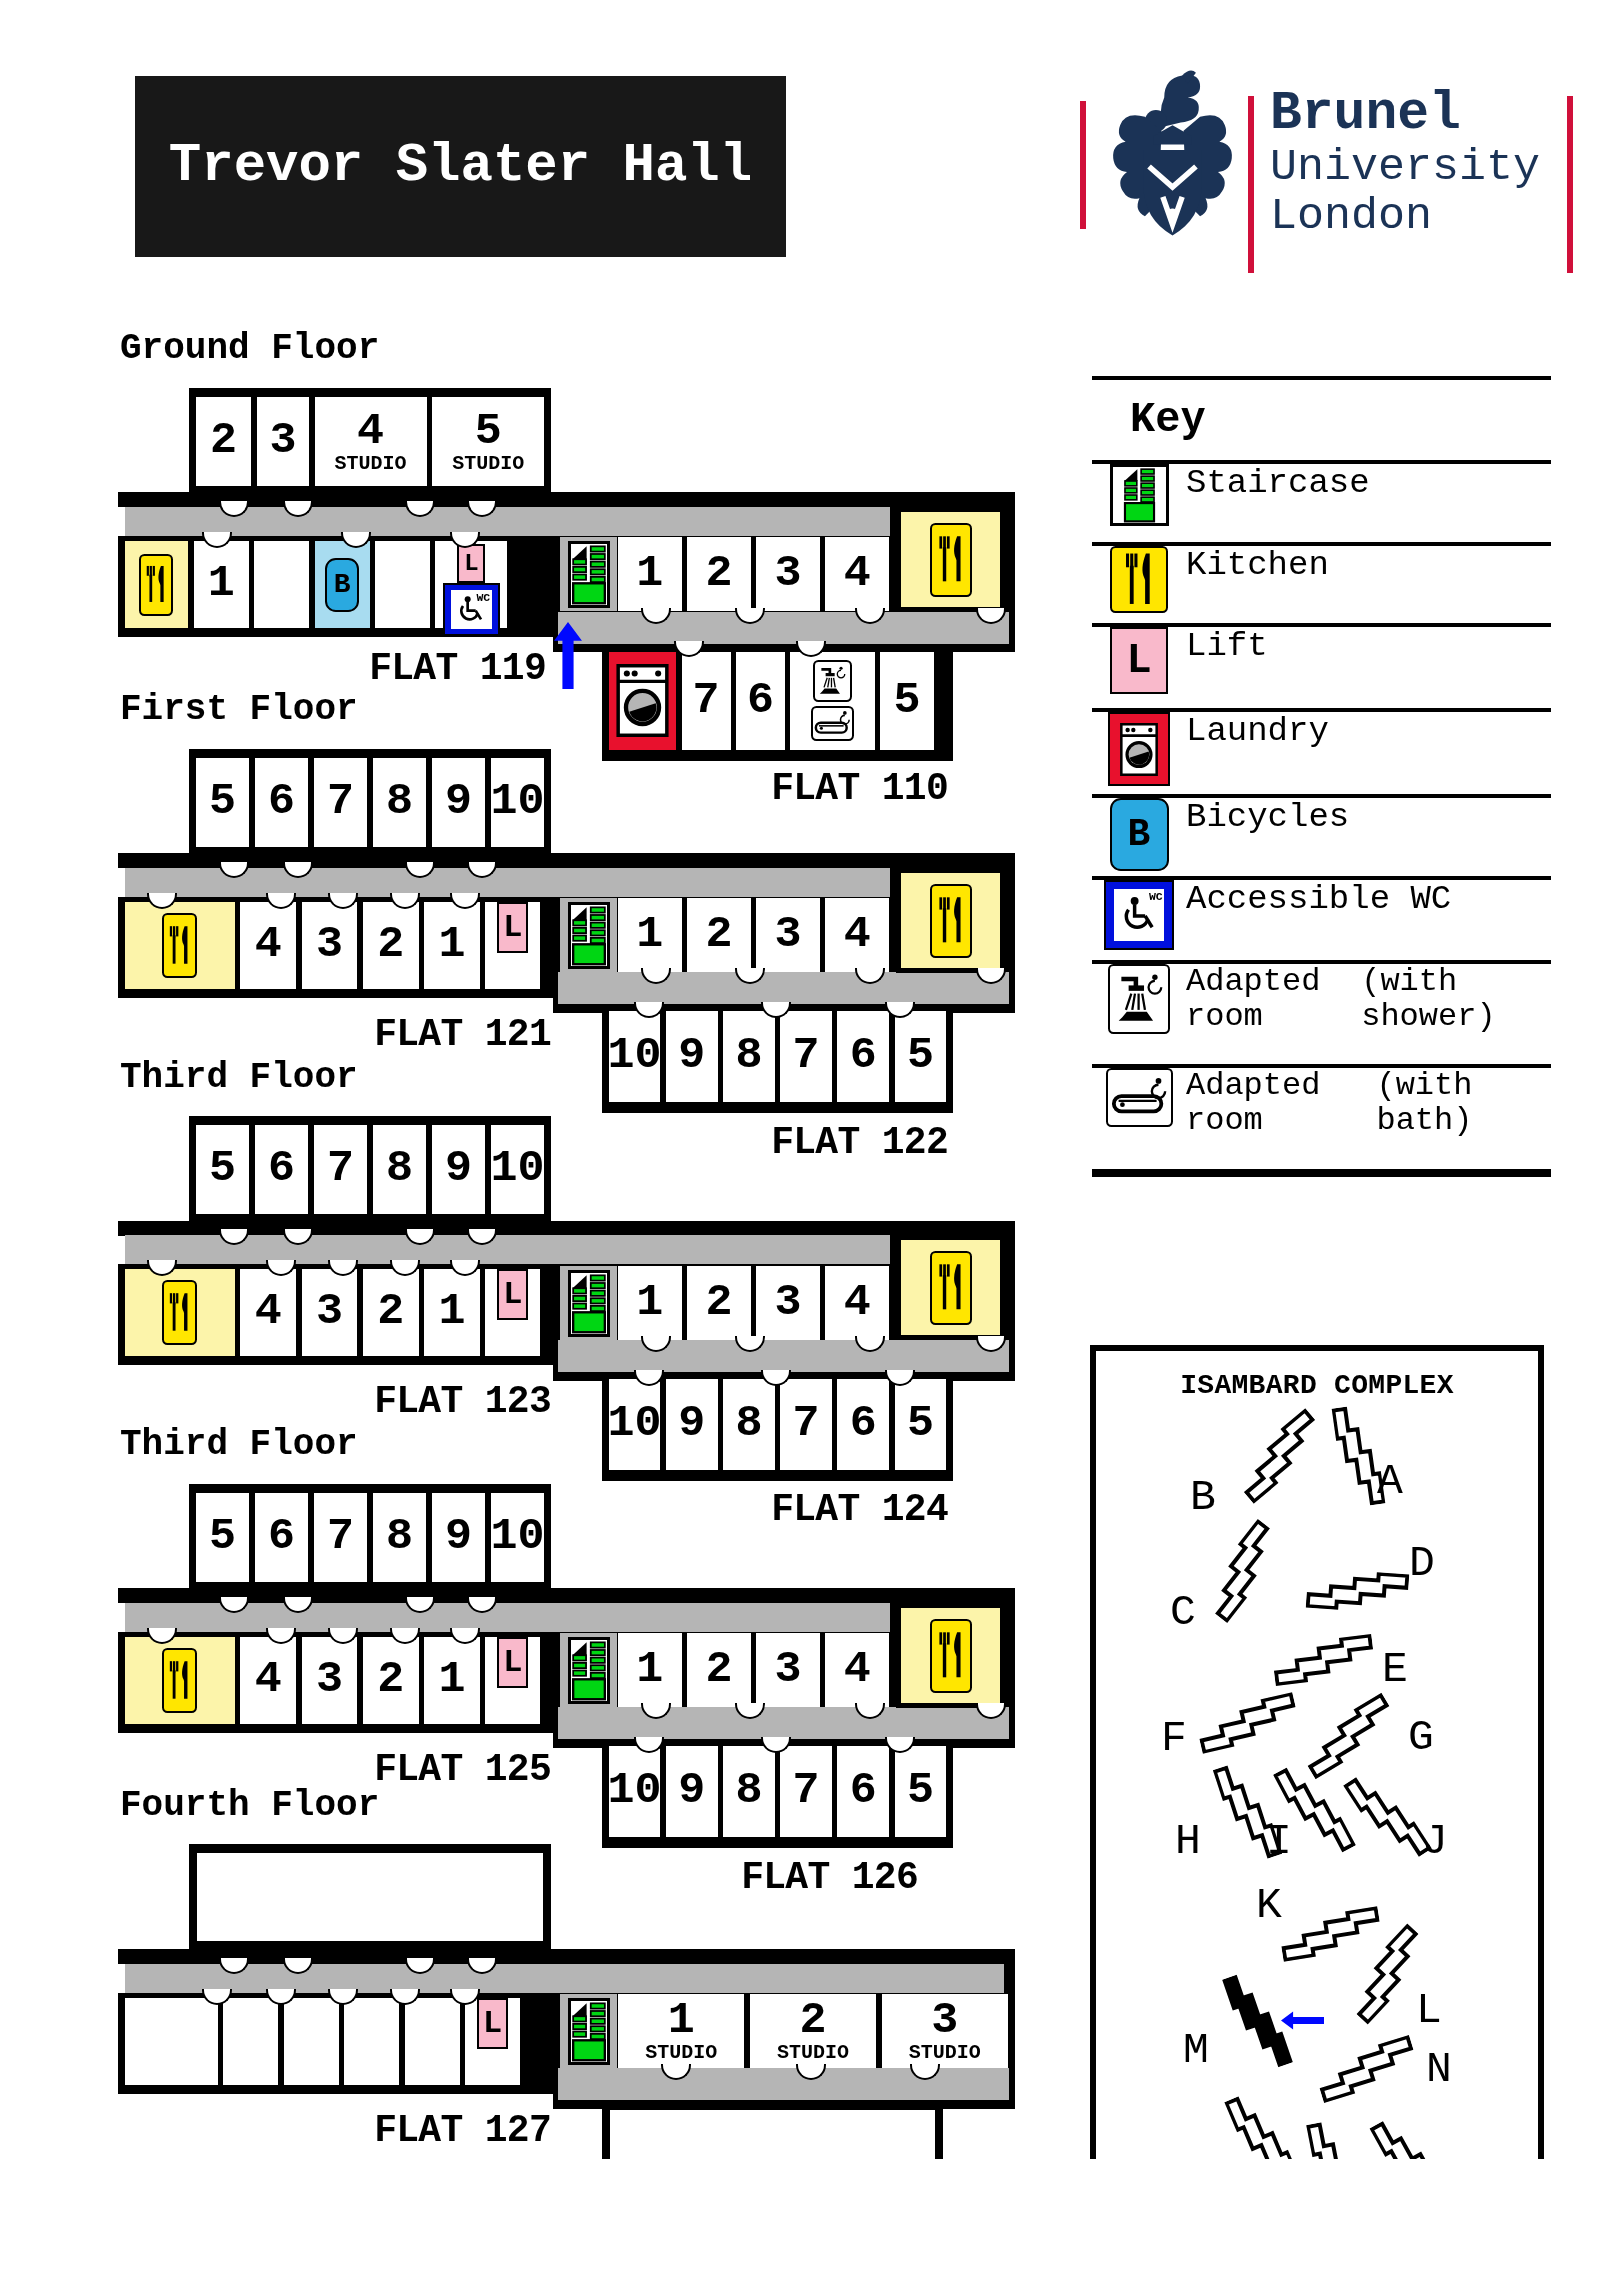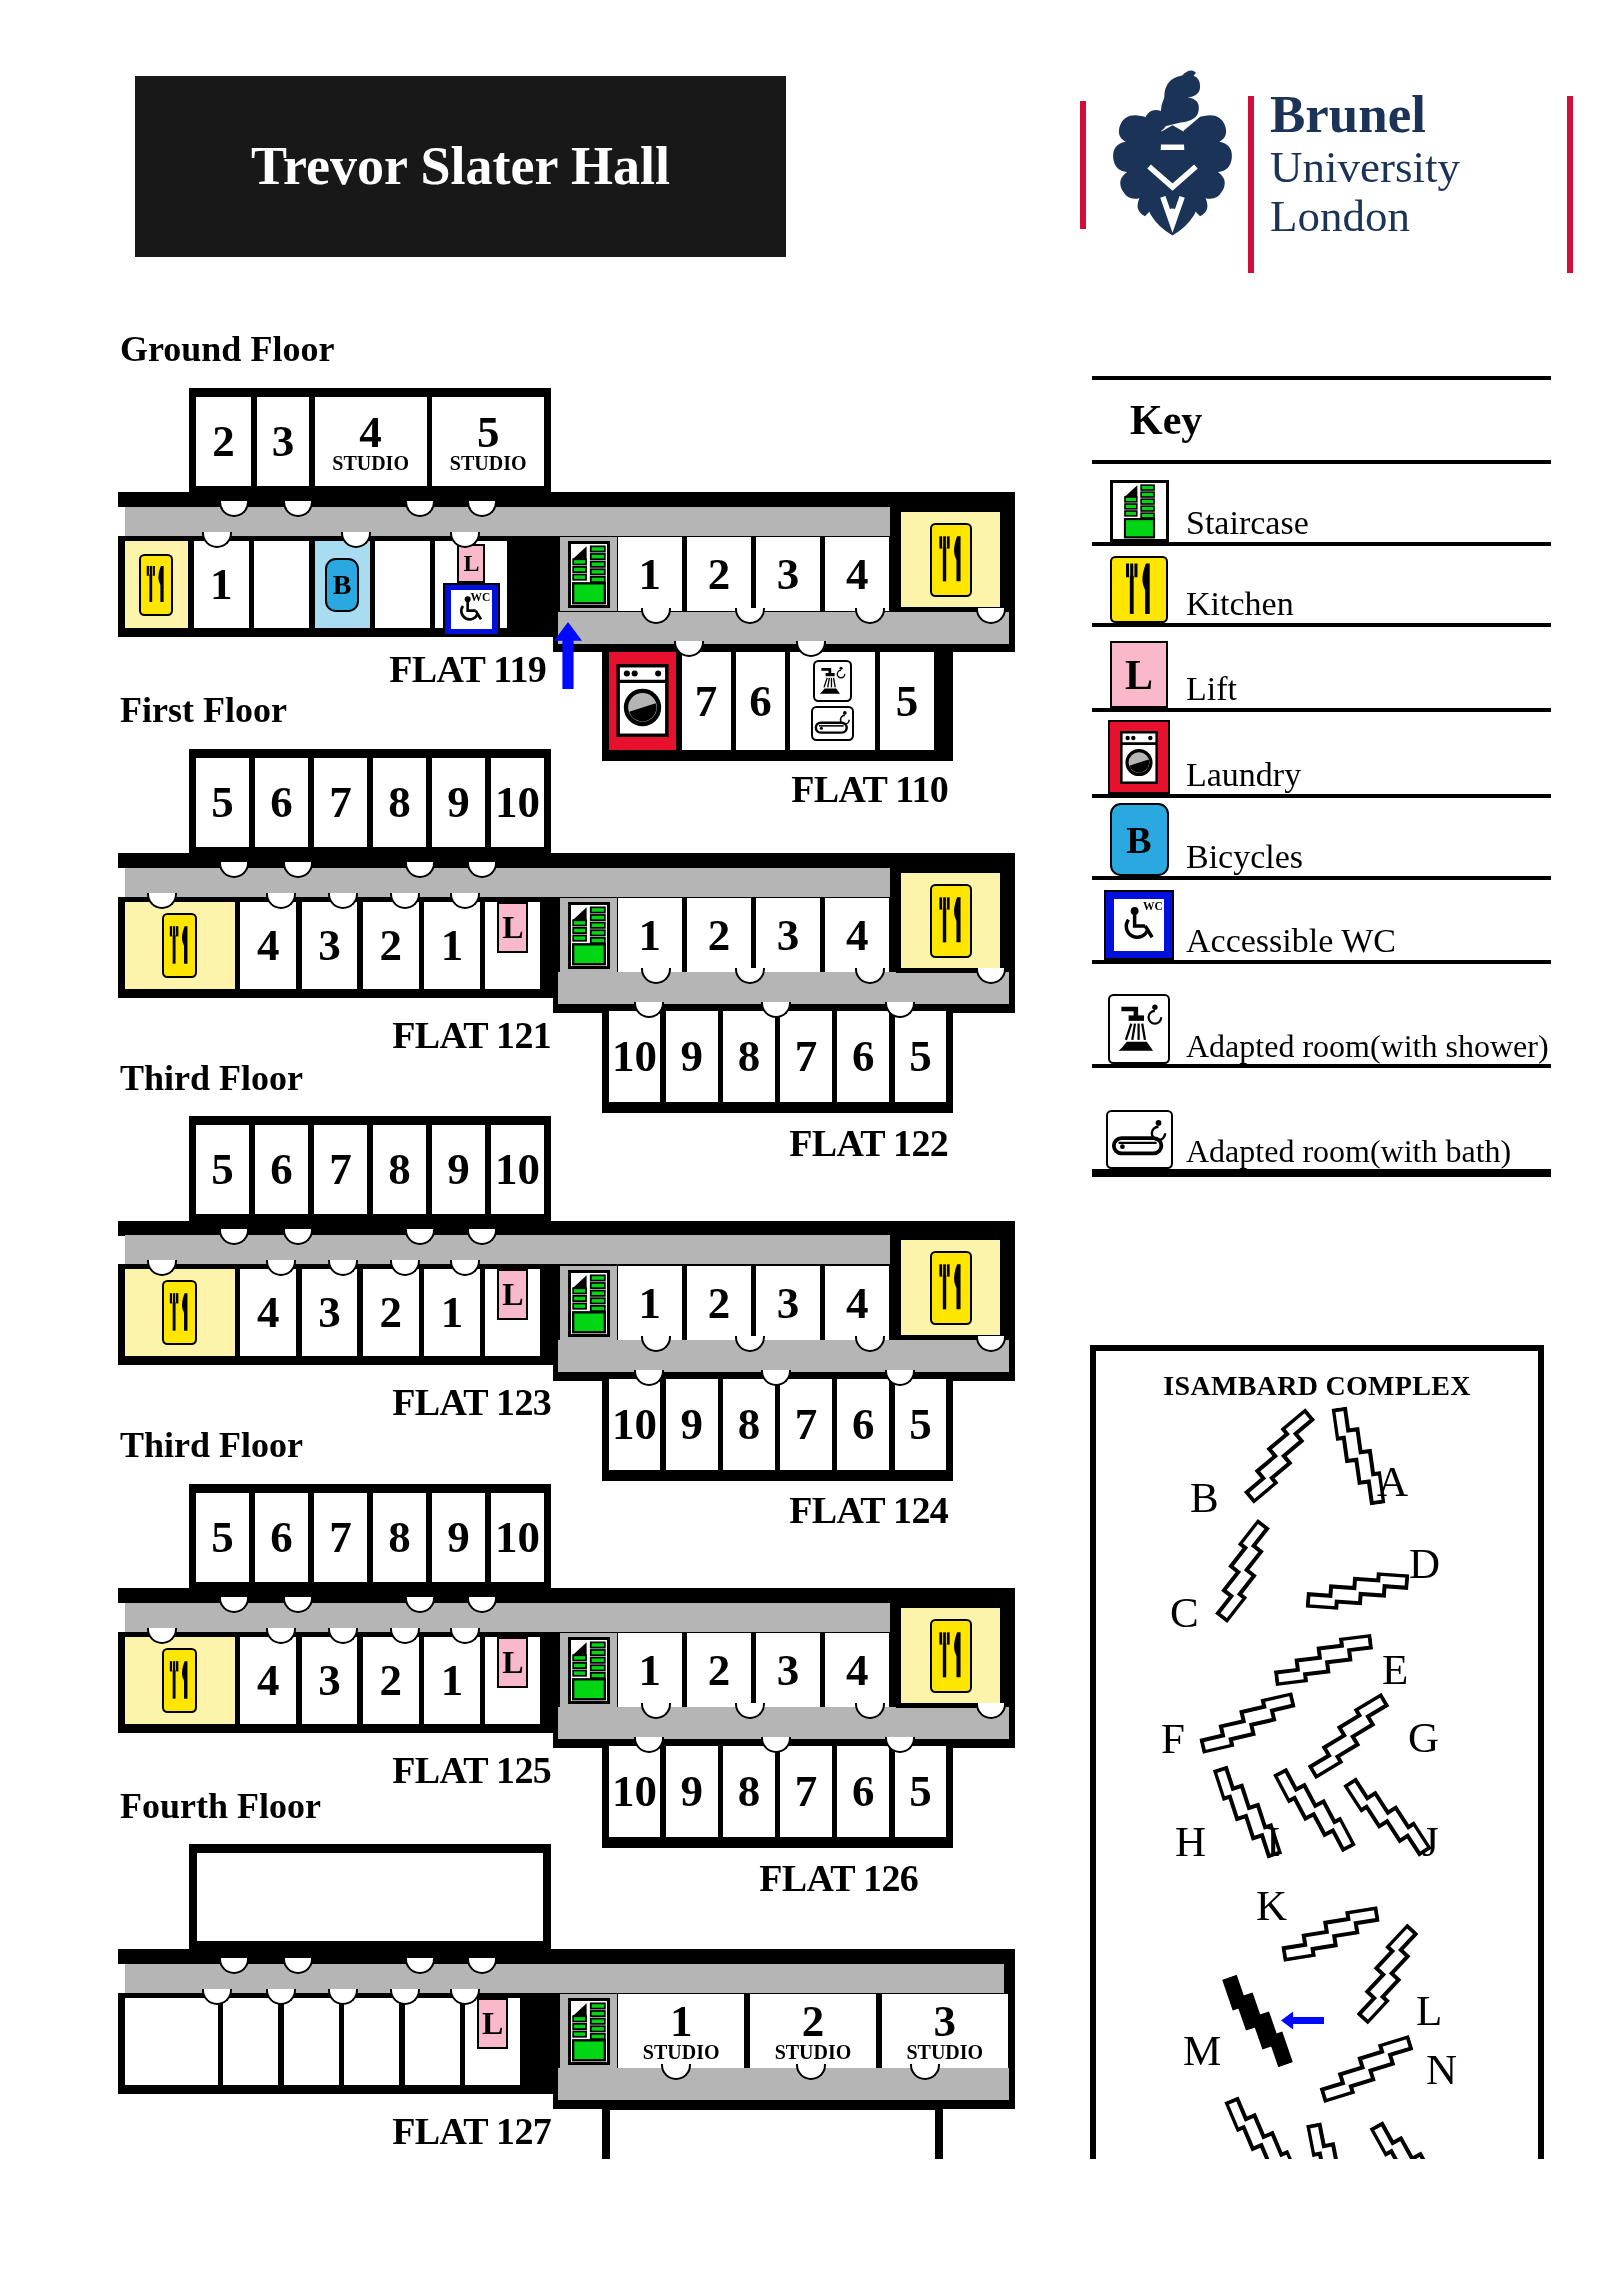--- a/index.html
+++ b/index.html
@@ -1,17 +1,17 @@
 <!DOCTYPE html>
 <html style="font-size:10.8px"><head>
 <meta charset="utf-8">
 <style>
   html,body{margin:0;padding:0;background:#fff;}
   #page{position:relative;width:1624px;height:2159px;background:#fff;overflow:hidden;
-        font-family:Liberation Serif, serif;color:#000;}
+        font-family:Liberation Mono, monospace;color:#000;}
   .abs{position:absolute;}
   
   #title-box{position:absolute;left:135px;top:76px;width:651px;height:181px;background:#181818;
              display:flex;flex-direction:column;align-items:center;justify-content:center;color:#fff;}
   #title-box .t1{font-size:54px;font-weight:700;letter-spacing:0;line-height:1.05;}
   #title-box .t2{font-size:36px;font-weight:400;margin-top:6.7px;}
   .redbar{position:absolute;width:6px;background:#d0103a;}
   #logo-text{position:absolute;left:1270px;top:88px;color:#1b3356;line-height:1.0;}
   #logo-text .b1{font-size:53px;font-weight:700;display:block;}
   #logo-text .b2,#logo-text .b3{font-size:45px;font-weight:400;display:block;margin-top:4px;}
@@ -52,21 +52,21 @@
   .wc-inner{background:#fff;width:76%;height:78%;position:relative;display:flex;align-items:center;
             justify-content:center;}
   .wc-inner b{position:absolute;top:0.7px;right:1.3px;font-size:11.5px;}
   .icon-adapt{background:#fff;border:2.7px solid #000;border-radius:5.4px;box-sizing:border-box;flex:none;
               display:flex;align-items:center;justify-content:center;}
   .arrow{position:absolute;z-index:8;}
   
   #key{position:absolute;left:1092px;top:376px;width:459px;border-top:4px solid #000;box-sizing:border-box;}
   .key-h{height:80px;display:flex;align-items:center;padding-left:38px;font-size:42px;font-weight:600;
          border-bottom:4px solid #000;}
-  .key-row{display:flex;align-items:flex-end;border-bottom:4px solid #000;}
+  .key-row{display:flex;align-items:flex-start;border-bottom:4px solid #000;}
   .key-row:last-child{border-bottom:8px solid #000;}
   .kic{width:94px;display:flex;justify-content:center;align-items:center;flex:none;}
   .klabel{font-size:34px;}
   .klabel.two{display:flex;flex-direction:row;line-height:1.1;font-size:32px;}
   
   #map{position:absolute;left:1090px;top:1345px;width:454px;height:883px;border:6px solid #000;
        box-sizing:border-box;z-index:1;}
   #map-title{text-align:center;font-weight:700;font-size:28px;margin-top:19px;letter-spacing:0.3px;}
   .bld{position:absolute;z-index:2;}
   .bld svg{display:block;}

